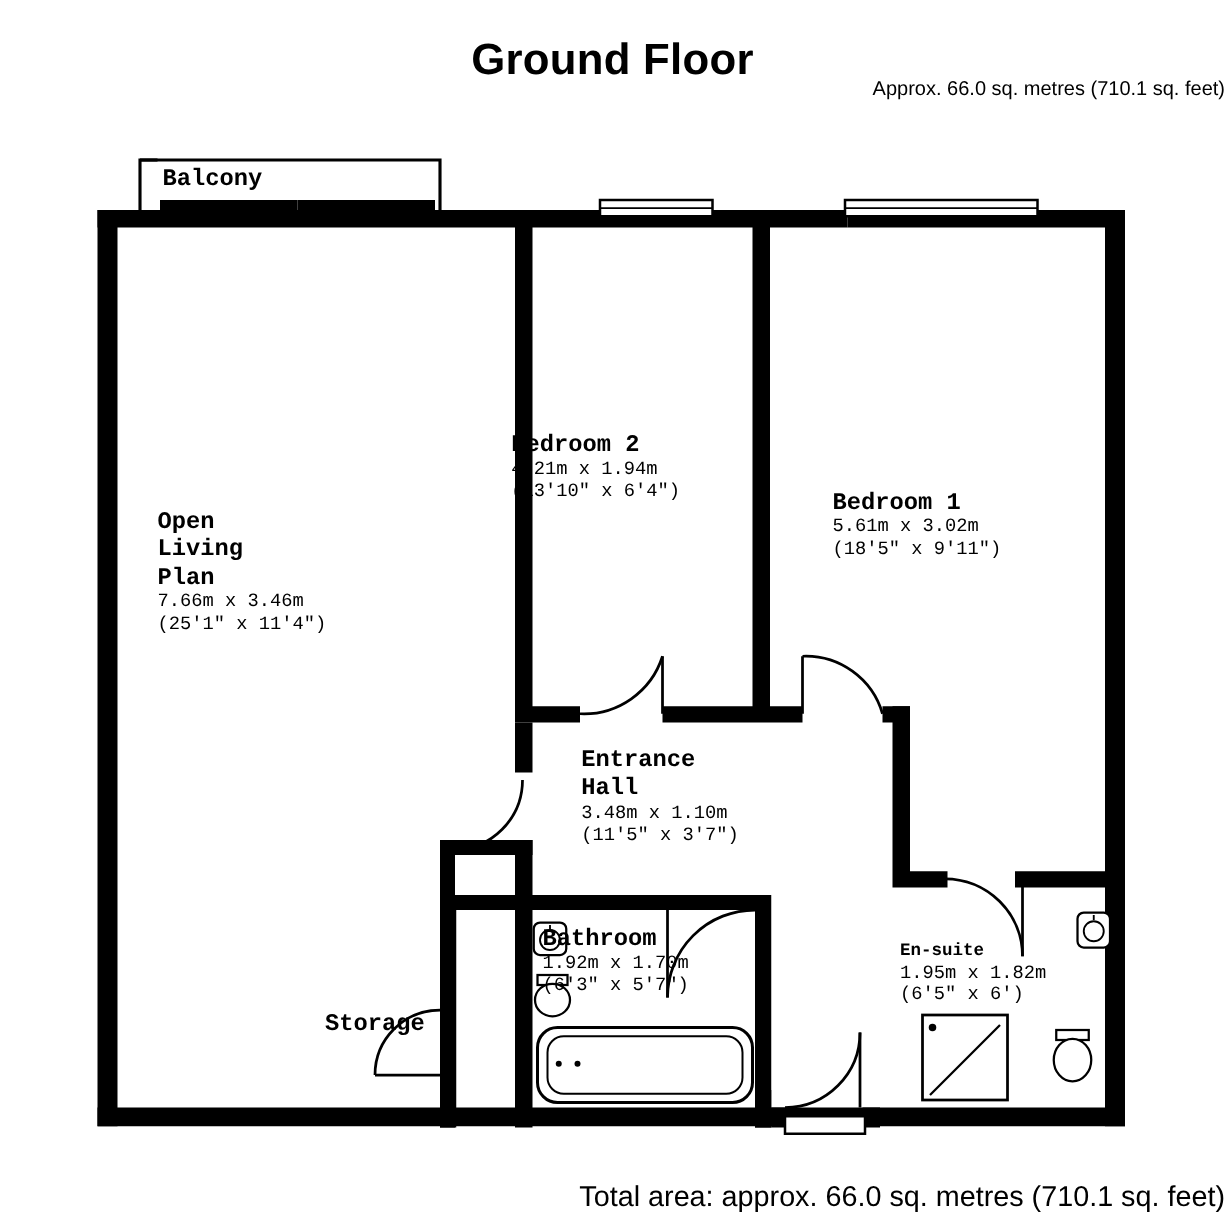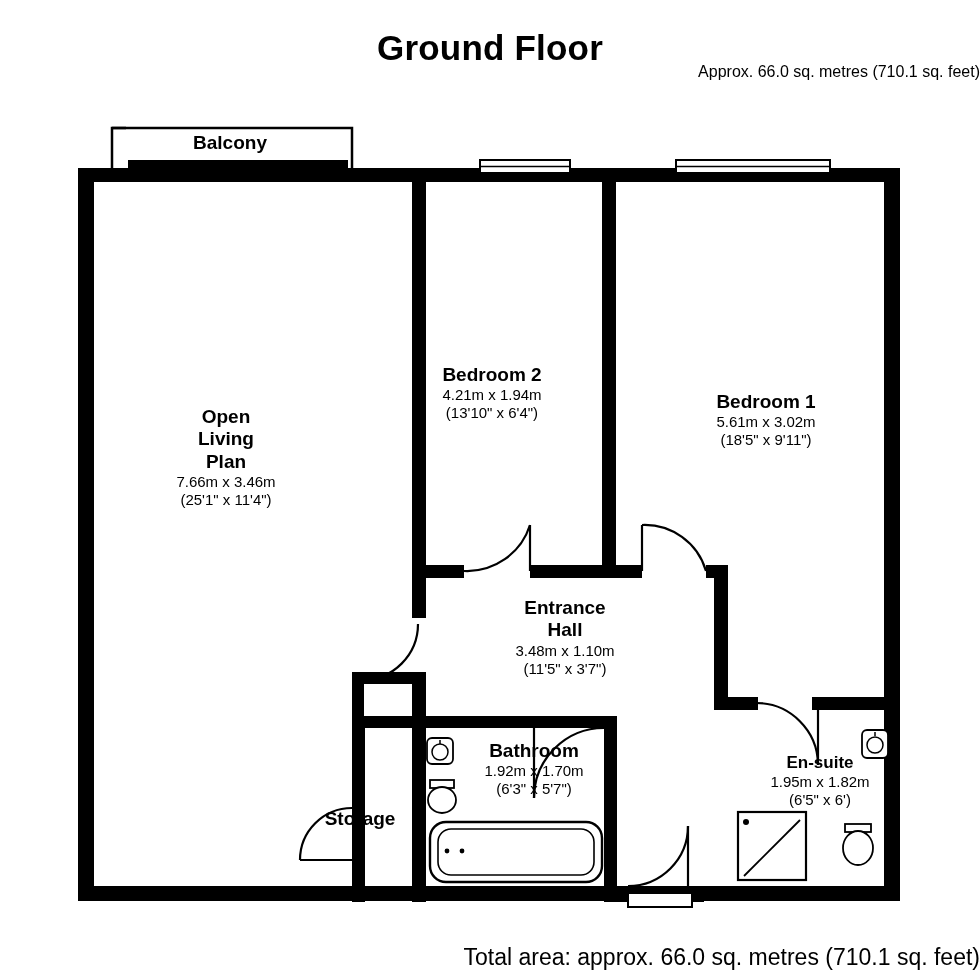--- a/index.html
+++ b/index.html
@@ -45,38 +45,38 @@
     position: absolute;
     left: 0;
     width: 980px;
     text-align: right;
     font-size: 23px;
     top: 944px;
   }
 
   .label {
     position: absolute;
-    text-align: center;
     line-height: 1.18;
     white-space: nowrap;
+    font-family: Liberation Mono, monospace;
   }
   .label .name {
     font-weight: bold;
     font-size: 19px;
     display: block;
   }
   .label .dims {
     font-size: 15px;
     display: block;
   }
   .label .dimsft {
     font-size: 15px;
     display: block;
   }
-  .label.small .name { font-size: 17px; }
+  .label.small .name { font-size: 14px; }
 
   
   .label .nameline { font-weight: bold; font-size: 19px; display: block; }
 
   svg { display: block; }
 </style>
 </head>
 <body>
 
 <div>
@@ -226,21 +226,21 @@
   </div>
 
   <div class="label" style="left:126px; top:406px; width:200px;">
     <span class="nameline">Open</span>
     <span class="nameline">Living</span>
     <span class="nameline">Plan</span>
     <span class="dims">7.66m x 3.46m</span>
     <span class="dimsft">(25'1" x 11'4")</span>
   </div>
 
-  <div class="label" style="left:392px; top:345px; width:200px;margin-top:19px;">
+  <div class="label" style="left:409px; top:345px; width:200px;">
     <span class="name">Bedroom 2</span>
     <span class="dims">4.21m x 1.94m</span>
     <span class="dimsft">(13'10" x 6'4")</span>
   </div>
 
   <div class="label" style="left:666px; top:369px; width:200px;margin-top:22px;">
     <span class="name">Bedroom 1</span>
     <span class="dims">5.61m x 3.02m</span>
     <span class="dimsft">(18'5" x 9'11")</span>
   </div>

